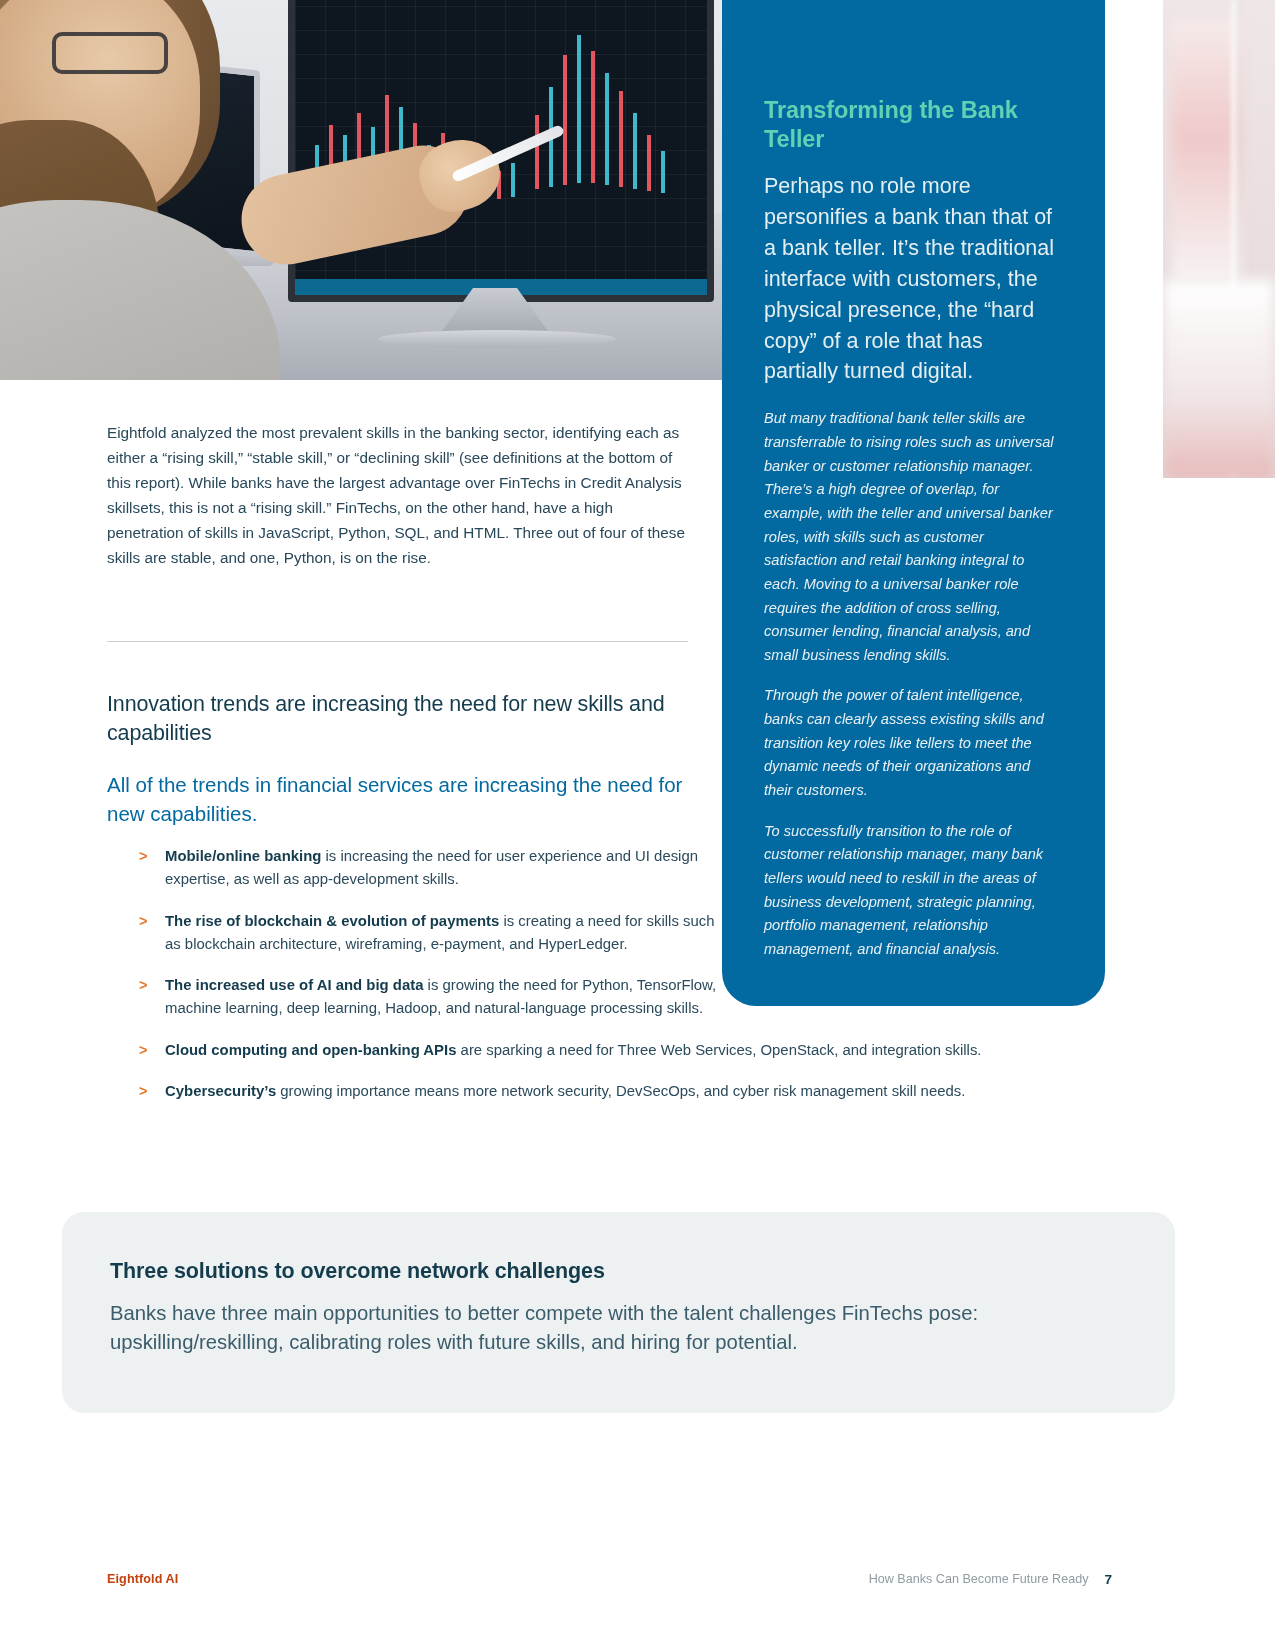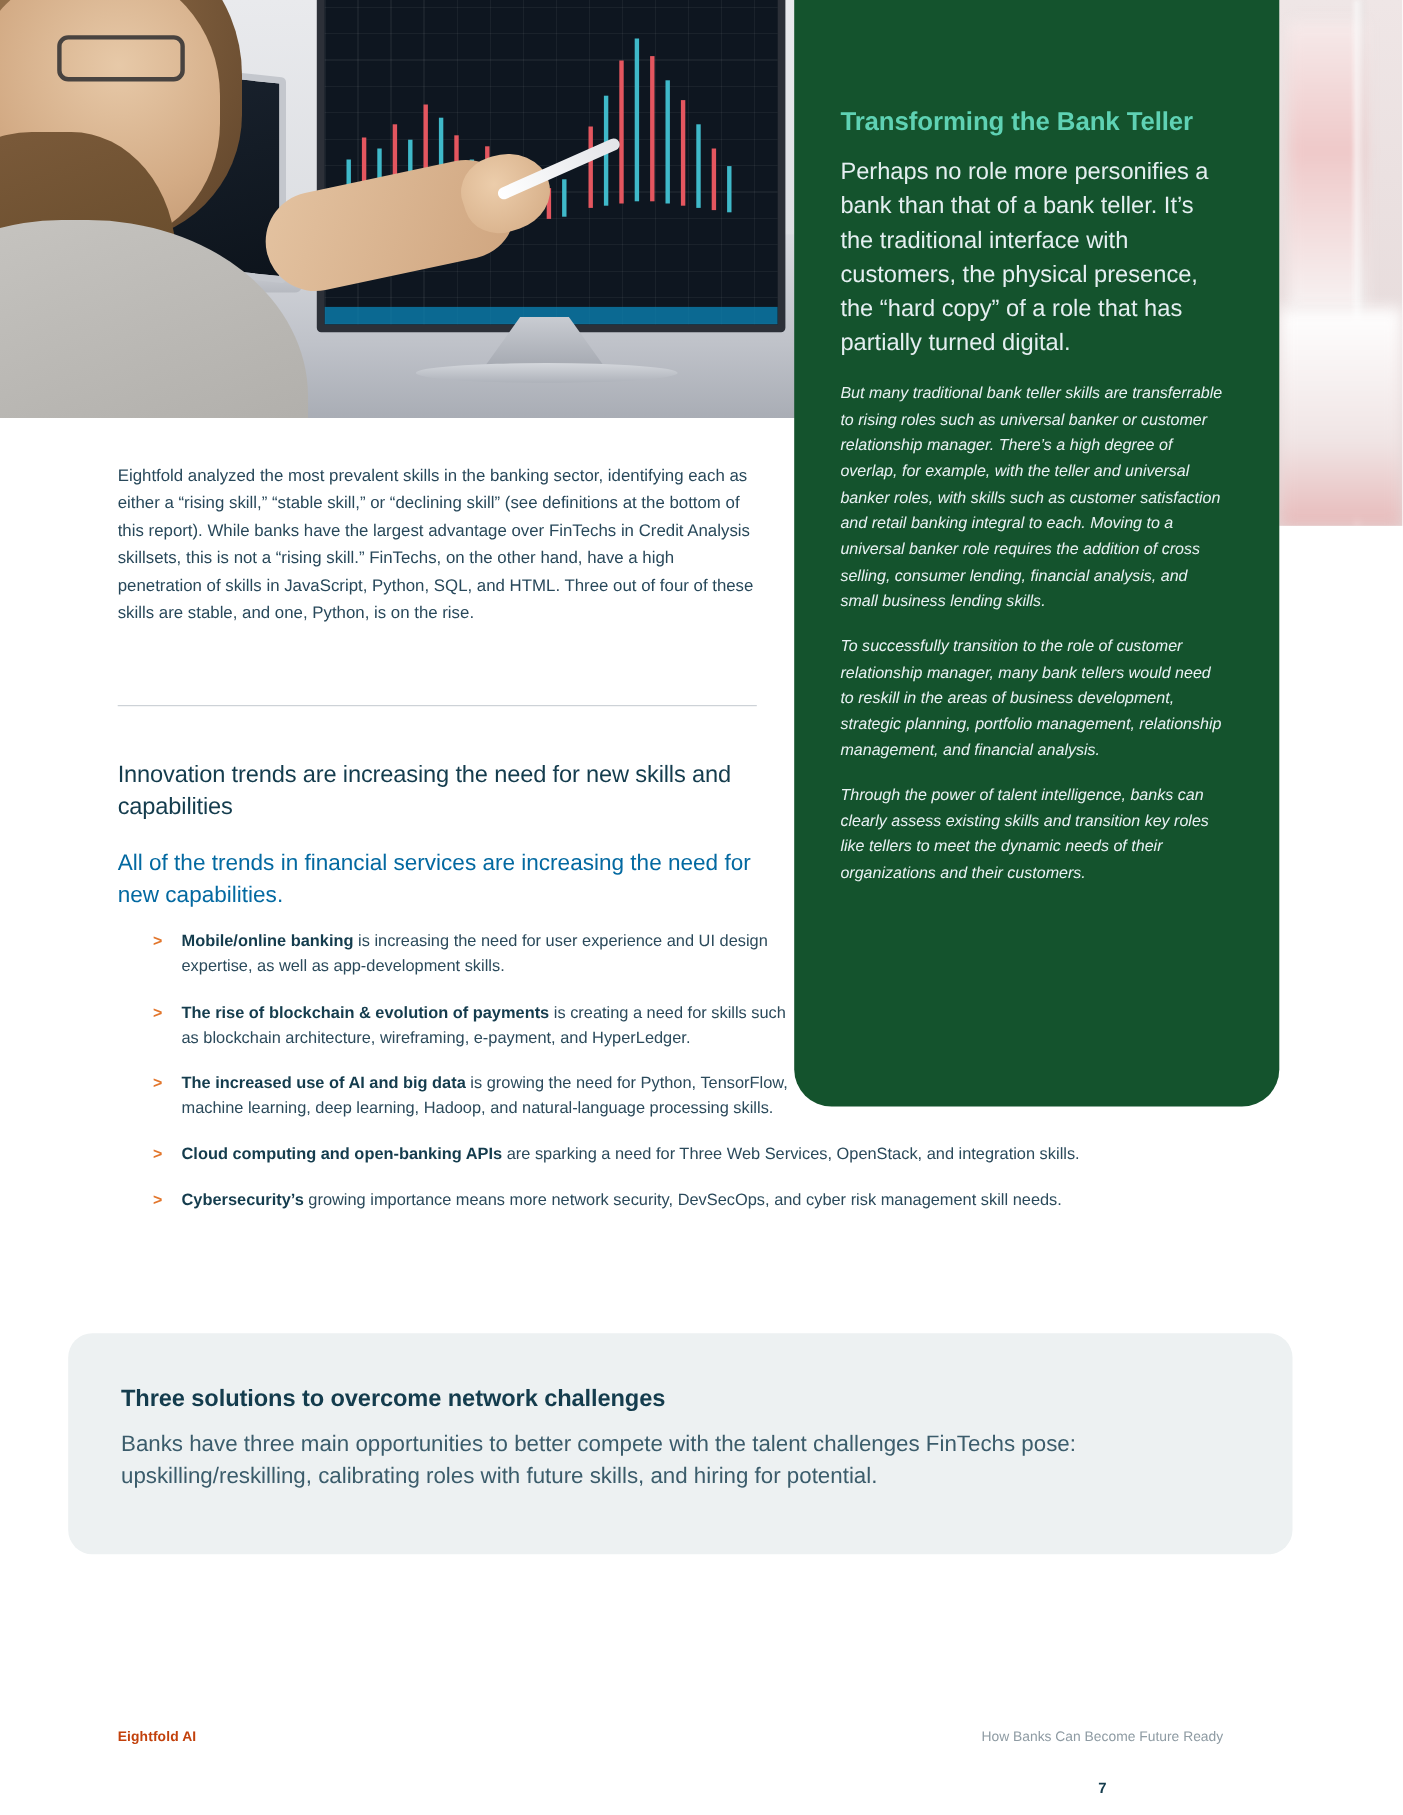--- a/index.html
+++ b/index.html
@@ -163,22 +163,22 @@
   .hr-edge {
     position: absolute; left: 68px; top: 0; width: 10px; height: 478px;
     background: linear-gradient(90deg, rgba(255,255,255,.85), rgba(200,200,200,.2));
     filter: blur(2px);
   }
 
   
   .dark-panel {
     position: absolute;
     left: 722px; top: 0;
-    width: 441px; height: 1006px;
-    background: #14532d;
+    width: 383px; height: 1006px;
+    background: #0369a1;
     border-bottom-left-radius: 34px;
     border-bottom-right-radius: 34px;
     box-sizing: border-box;
     padding: 96px 48px 40px 42px;
   }
   .dp-title {
     margin: 0 0 16px 0;
     font-size: 23.5px;
     font-weight: bold;
     letter-spacing: -0.1px;
@@ -301,23 +301,22 @@
     justify-content: space-between;
   }
   .footer-brand {
     font-size: 12.6px;
     font-weight: bold;
     color: #c2410c;
     letter-spacing: .1px;
   }
   .footer-right {
     display: flex;
-    align-items: center;
-    gap: 32px;
-    flex-direction: column;
+    align-items: flex-start;
+    gap: 16px;
   }
   .footer-doc {
     font-size: 12.6px;
     color: #8e9ba3;
     font-weight: 300;
   }
   .footer-page {
     font-size: 13.6px;
     font-weight: bold;
     color: #143c4d;
@@ -381,22 +380,22 @@
     <div class="hr-blur1"></div>
     <div class="hr-edge"></div>
     <div class="hr-blur2"></div>
   </div>
 </div>
 
 <aside class="dark-panel">
   <h2 class="dp-title">Transforming the Bank Teller</h2>
   <p class="dp-lead">Perhaps no role more personifies a bank than that of a bank teller. It’s the traditional interface with customers, the physical presence, the “hard copy” of a role that has partially turned digital.</p>
   <p class="dp-body">But many traditional bank teller skills are transferrable to rising roles such as universal banker or customer relationship manager. There’s a high degree of overlap, for example, with the teller and universal banker roles, with skills such as customer satisfaction and retail banking integral to each. Moving to a universal banker role requires the addition of cross selling, consumer lending, financial analysis, and small business lending skills.</p>
+  <p class="dp-body">Through the power of talent intelligence, banks can clearly assess existing skills and transition key roles like tellers to meet the dynamic needs of their organizations and their customers.</p>
   <p class="dp-body">To successfully transition to the role of customer relationship manager, many bank tellers would need to reskill in the areas of business development, strategic planning, portfolio management, relationship management, and financial analysis.</p>
-  <p class="dp-body">Through the power of talent intelligence, banks can clearly assess existing skills and transition key roles like tellers to meet the dynamic needs of their organizations and their customers.</p>
 </aside>
 
 <section class="intro">
   <p>Eightfold analyzed the most prevalent skills in the banking sector, identifying each as either a “rising skill,” “stable skill,” or “declining skill” (see definitions at the bottom of this report). While banks have the largest advantage over FinTechs in Credit Analysis skillsets, this is not a “rising skill.” FinTechs, on the other hand, have a high penetration of skills in JavaScript, Python, SQL, and HTML. Three out of four of these skills are stable, and one, Python, is on the rise.</p>
 </section>
 
 <div class="divider"></div>
 
 <h2 class="sec-heading">Innovation trends are increasing the need for new skills and capabilities</h2>
 <p class="sec-sub">All of the trends in financial services are increasing the need for new capabilities.</p>

